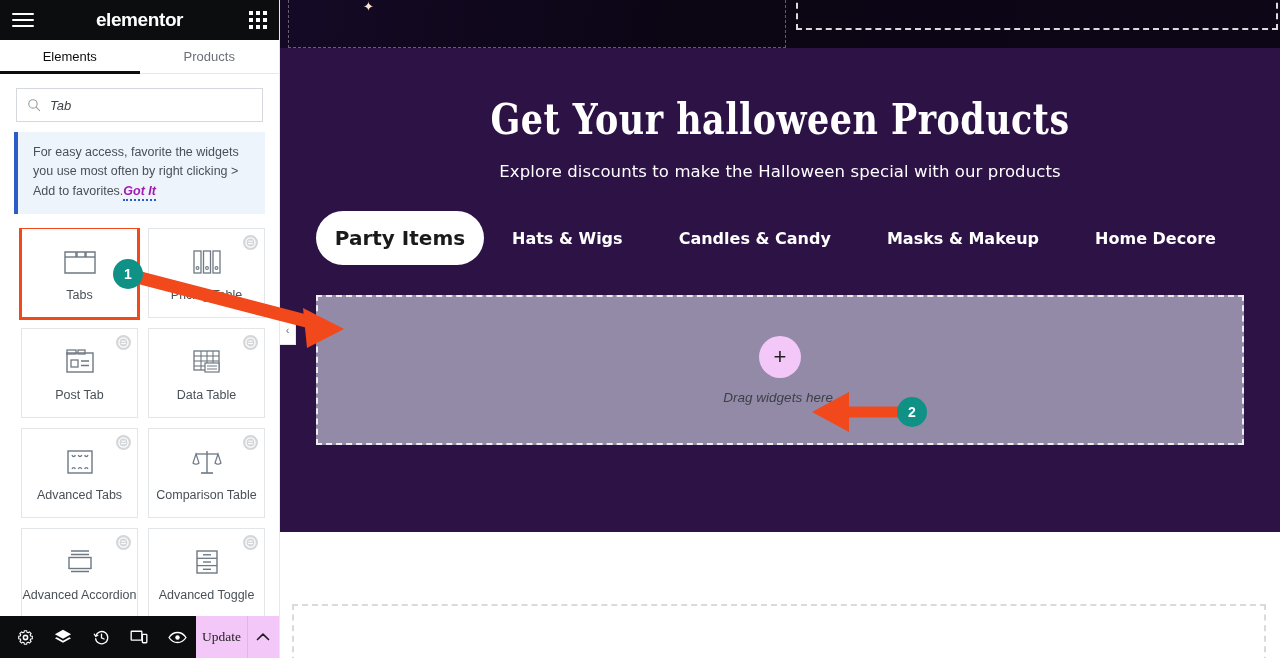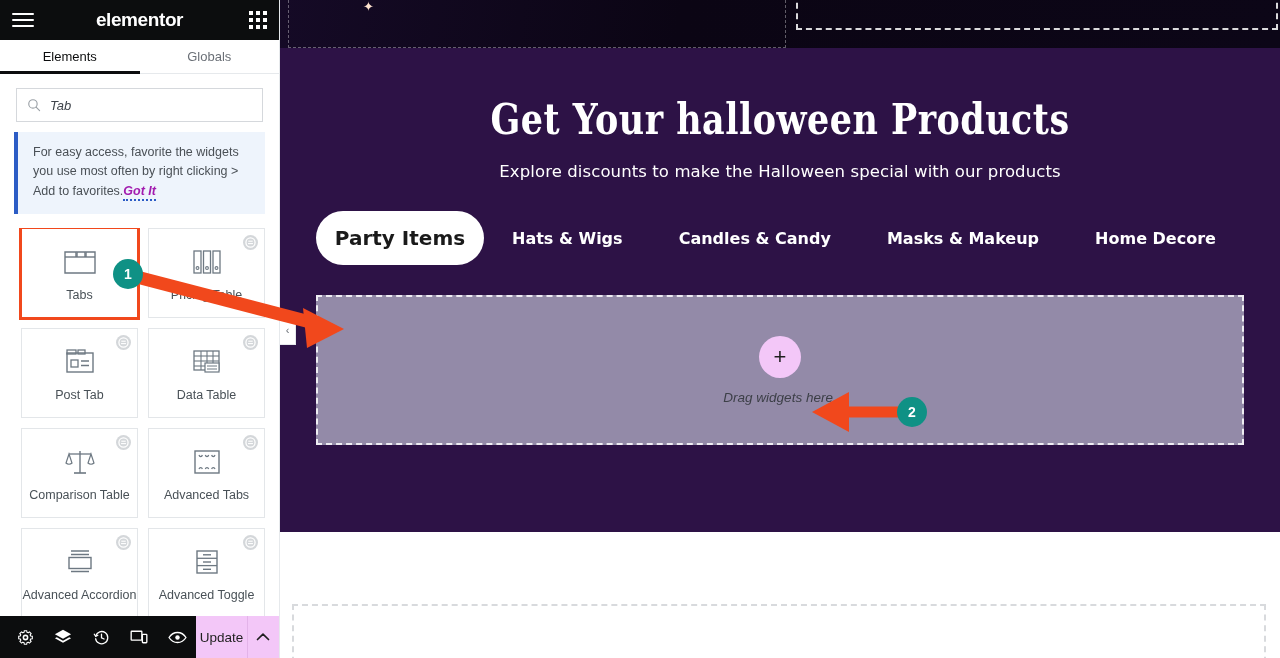--- a/index.html
+++ b/index.html
@@ -78,21 +78,21 @@
   .widget .wicon{ color:#6d7882; display:flex; align-items:center; justify-content:center;
      height:36px; }
   .pro-badge{
     position:absolute; right:6px; top:6px; width:15px; height:15px; border-radius:50%;
     background:#d4d7da; display:flex; align-items:center; justify-content:center;
   }
   .pro-badge svg{ display:block; }
   .widget.highlight{ outline:3px solid #f1481c; outline-offset:-1px; z-index:5; }
 
   .panel-footer{
-    flex:0 0 42px; height:42px; background:#0c0d0e; display:flex; align-items:stretch;
+    flex:0 0 42px; height:42px; background:#0c0d0e; display:flex; align-items:stretch;font-family:Liberation Serif, serif;
   }
   .pf-icons{ display:flex; align-items:center; gap:0; padding-left:6px; flex:1; }
   .pf-btn{ width:38px; height:42px; display:flex; align-items:center; justify-content:center;
      color:#fff; cursor:pointer; }
   .pf-update{
     background:#f3c7f8; color:#1f1f1f; font-size:13.5px; display:flex; align-items:center;
     justify-content:center; width:64px; cursor:pointer;
   }
   .pf-caret{
     background:#f3c7f8; color:#1f1f1f; width:40px; display:flex; align-items:center;
@@ -244,21 +244,21 @@
           <i></i>
           <i></i>
           <i></i>
           <i></i>
           <i></i>
       </div>
     </div>
 
     <div class="panel-tabs">
       <div class="panel-tab active">Elements</div>
-      <div class="panel-tab">Globals</div>
+      <div class="panel-tab">Products</div>
     </div>
 
     <div class="search-wrap">
       <div class="search-box">
         <svg width="14" height="14" viewBox="0 0 16 16">
           <circle cx="6.8" cy="6.8" r="4.8" fill="none" stroke="#9aa0a6" stroke-width="1.3"></circle>
           <line x1="10.4" y1="10.4" x2="14.4" y2="14.4" stroke="#9aa0a6" stroke-width="1.3" stroke-linecap="round"></line>
         </svg>
         <input type="text" value="Tab" placeholder="Search Widget..." style="">
       </div>
@@ -354,40 +354,20 @@
         <div class="widget">
           <div class="pro-badge">
             <svg width="11" height="11" viewBox="0 0 12 12">
                 <circle cx="6" cy="6" r="5" fill="none" stroke="#fff" stroke-width="1.4"></circle>
                 <path d="M3.3 7.2 L8.7 7.2" stroke="#fff" stroke-width="1.2"></path>
                 <path d="M3.6 4.6 h4.8" stroke="#fff" stroke-width="1.2"></path>
               </svg>
           </div>
           <div class="wicon">
             <svg width="30" height="28" viewBox="0 0 30 28">
-              <line x1="15" y1="3" x2="15" y2="25" stroke="#6d7882" stroke-width="1.4"></line>
-              <line x1="9" y1="25" x2="21" y2="25" stroke="#6d7882" stroke-width="1.6"></line>
-              <line x1="4" y1="6" x2="26" y2="6" stroke="#6d7882" stroke-width="1.3"></line>
-              <path d="M4 6 L1 15 a4.2 4.2 0 0 0 6 0 Z" fill="none" stroke="#6d7882" stroke-width="1.2"></path>
-              <path d="M26 6 L23 15 a4.2 4.2 0 0 0 6 0 Z" fill="none" stroke="#6d7882" stroke-width="1.2"></path>
-            </svg>
-          </div>
-          <div class="wlabel">Comparison Table</div>
-        </div>
-
-        <div class="widget">
-          <div class="pro-badge">
-            <svg width="11" height="11" viewBox="0 0 12 12">
-                <circle cx="6" cy="6" r="5" fill="none" stroke="#fff" stroke-width="1.4"></circle>
-                <path d="M3.3 7.2 L8.7 7.2" stroke="#fff" stroke-width="1.2"></path>
-                <path d="M3.6 4.6 h4.8" stroke="#fff" stroke-width="1.2"></path>
-              </svg>
-          </div>
-          <div class="wicon">
-            <svg width="30" height="28" viewBox="0 0 30 28">
               <rect x="3" y="3" width="24" height="22" fill="none" stroke="#6d7882" stroke-width="1.4"></rect>
               <path d="M7 7 a1.8 2.4 0 0 0 3.4 0" fill="none" stroke="#6d7882" stroke-width="1.2"></path>
               <path d="M13.3 7 a1.8 2.4 0 0 0 3.4 0" fill="none" stroke="#6d7882" stroke-width="1.2"></path>
               <path d="M19.6 7 a1.8 2.4 0 0 0 3.4 0" fill="none" stroke="#6d7882" stroke-width="1.2"></path>
               <path d="M7 21 a1.8 2 0 0 1 3.4 0" fill="none" stroke="#6d7882" stroke-width="1.2"></path>
               <path d="M13.3 21 a1.8 2 0 0 1 3.4 0" fill="none" stroke="#6d7882" stroke-width="1.2"></path>
               <path d="M19.6 21 a1.8 2 0 0 1 3.4 0" fill="none" stroke="#6d7882" stroke-width="1.2"></path>
             </svg>
           </div>
           <div class="wlabel">Advanced Tabs</div>
@@ -395,20 +375,40 @@
 
         <div class="widget">
           <div class="pro-badge">
             <svg width="11" height="11" viewBox="0 0 12 12">
                 <circle cx="6" cy="6" r="5" fill="none" stroke="#fff" stroke-width="1.4"></circle>
                 <path d="M3.3 7.2 L8.7 7.2" stroke="#fff" stroke-width="1.2"></path>
                 <path d="M3.6 4.6 h4.8" stroke="#fff" stroke-width="1.2"></path>
               </svg>
           </div>
           <div class="wicon">
+            <svg width="30" height="28" viewBox="0 0 30 28">
+              <line x1="15" y1="3" x2="15" y2="25" stroke="#6d7882" stroke-width="1.4"></line>
+              <line x1="9" y1="25" x2="21" y2="25" stroke="#6d7882" stroke-width="1.6"></line>
+              <line x1="4" y1="6" x2="26" y2="6" stroke="#6d7882" stroke-width="1.3"></line>
+              <path d="M4 6 L1 15 a4.2 4.2 0 0 0 6 0 Z" fill="none" stroke="#6d7882" stroke-width="1.2"></path>
+              <path d="M26 6 L23 15 a4.2 4.2 0 0 0 6 0 Z" fill="none" stroke="#6d7882" stroke-width="1.2"></path>
+            </svg>
+          </div>
+          <div class="wlabel">Comparison Table</div>
+        </div>
+
+        <div class="widget">
+          <div class="pro-badge">
+            <svg width="11" height="11" viewBox="0 0 12 12">
+                <circle cx="6" cy="6" r="5" fill="none" stroke="#fff" stroke-width="1.4"></circle>
+                <path d="M3.3 7.2 L8.7 7.2" stroke="#fff" stroke-width="1.2"></path>
+                <path d="M3.6 4.6 h4.8" stroke="#fff" stroke-width="1.2"></path>
+              </svg>
+          </div>
+          <div class="wicon">
             <svg width="32" height="28" viewBox="0 0 32 28">
               <line x1="7" y1="3" x2="25" y2="3" stroke="#6d7882" stroke-width="1.5"></line>
               <line x1="7" y1="6.5" x2="25" y2="6.5" stroke="#6d7882" stroke-width="1.5"></line>
               <rect x="5" y="9.5" width="22" height="11" fill="none" stroke="#6d7882" stroke-width="1.4"></rect>
               <line x1="7" y1="23.5" x2="25" y2="23.5" stroke="#6d7882" stroke-width="1.5"></line>
             </svg>
           </div>
           <div class="wlabel">Advanced Accordion</div>
         </div>
 

